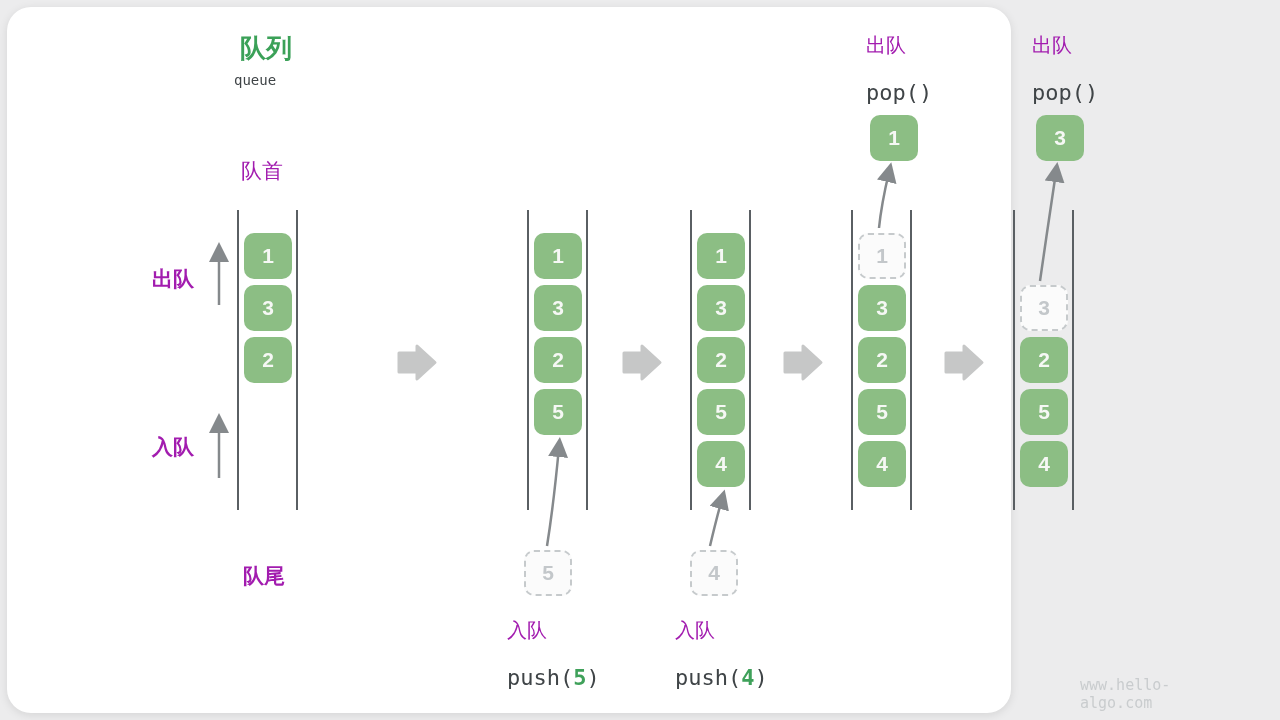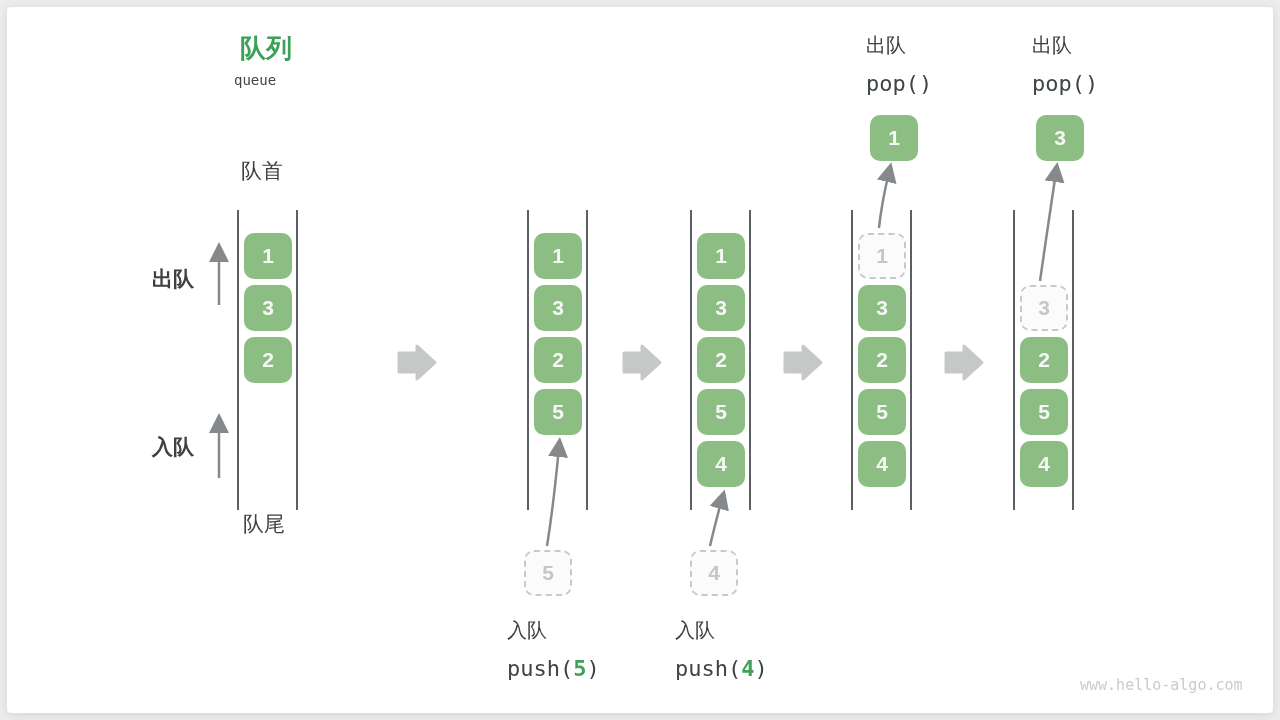--- a/index.html
+++ b/index.html
@@ -2,33 +2,33 @@
 <html><head>
 <meta charset="utf-8">
 <style>
   html,body{margin:0;padding:0;}
   body{
     width:1280px;height:720px;position:relative;overflow:hidden;
     background:#ececed;
     font-family:"Liberation Sans", sans-serif;
   }
   .canvas{
-    position:absolute;left:7px;top:7px;width:1266px;height:706px;
-    background:#ffffff;border-radius:4px;
+    position:absolute;left:7px;top:7px;width:1004px;height:706px;
+    background:#ffffff;border-radius:24px;
     box-shadow:0 2px 10px rgba(0,0,0,0.10);
   }
   .abs{position:absolute;}
-  .zh{font-family:"Liberation Sans", sans-serif;color:#404040;}
+  .zh{font-family:"Liberation Sans", sans-serif;color:#a21caf;}
   .mono{font-family:"DejaVu Sans Mono", monospace;color:#3f4447;}
 
   .title-zh{left:233px;top:24px;font-size:26px;font-weight:bold;color:#3ba158;}
   .title-en{left:227px;top:65px;font-size:14px;}
 
   .lbl-front{left:234px;top:150px;font-size:21px;font-weight:normal;}
-  .lbl-rear {left:236px;top:503px;font-size:21px;font-weight:normal;}
+  .lbl-rear {left:236px;top:555px;font-size:21px;font-weight:bold;}
   .lbl-deq  {left:145px;top:258px;font-size:21px;font-weight:bold;}
   .lbl-enq  {left:145px;top:426px;font-size:21px;font-weight:bold;}
 
   .state{
     position:absolute;top:203px;height:300px;width:61px;box-sizing:border-box;
     border-left:2px solid #5a5f63;border-right:2px solid #5a5f63;
   }
   .cell{
     position:absolute;width:48px;height:46px;border-radius:10px;
     background:#8cbe84;color:#f6f8f5;
@@ -38,21 +38,21 @@
   }
   .state .cell{left:5px;}
   .slot0{top:23px;} .slot1{top:75px;} .slot2{top:127px;} .slot3{top:179px;} .slot4{top:231px;}
   .ghost{
     background:#fbfbfb;border:2px dashed #c6cacc;color:#c3c7ca;box-sizing:border-box;
   }
   .floating{position:absolute;}
 
   .op{position:absolute;}
   .op-label{font-size:20px;font-weight:500;}
-  .op-code{font-size:22px;margin-top:12px;letter-spacing:0px;}
+  .op-code{font-size:22px;margin-top:21px;letter-spacing:0px;}
   .op-code .arg{color:#3fa15a;font-weight:bold;}
 
   .overlay{position:absolute;left:0;top:0;pointer-events:none;}
 
   .watermark{left:1073px;top:669px;font-size:15px;color:#c9ccce;}
 </style>
 </head>
 <body>
 
 <div class="canvas">

